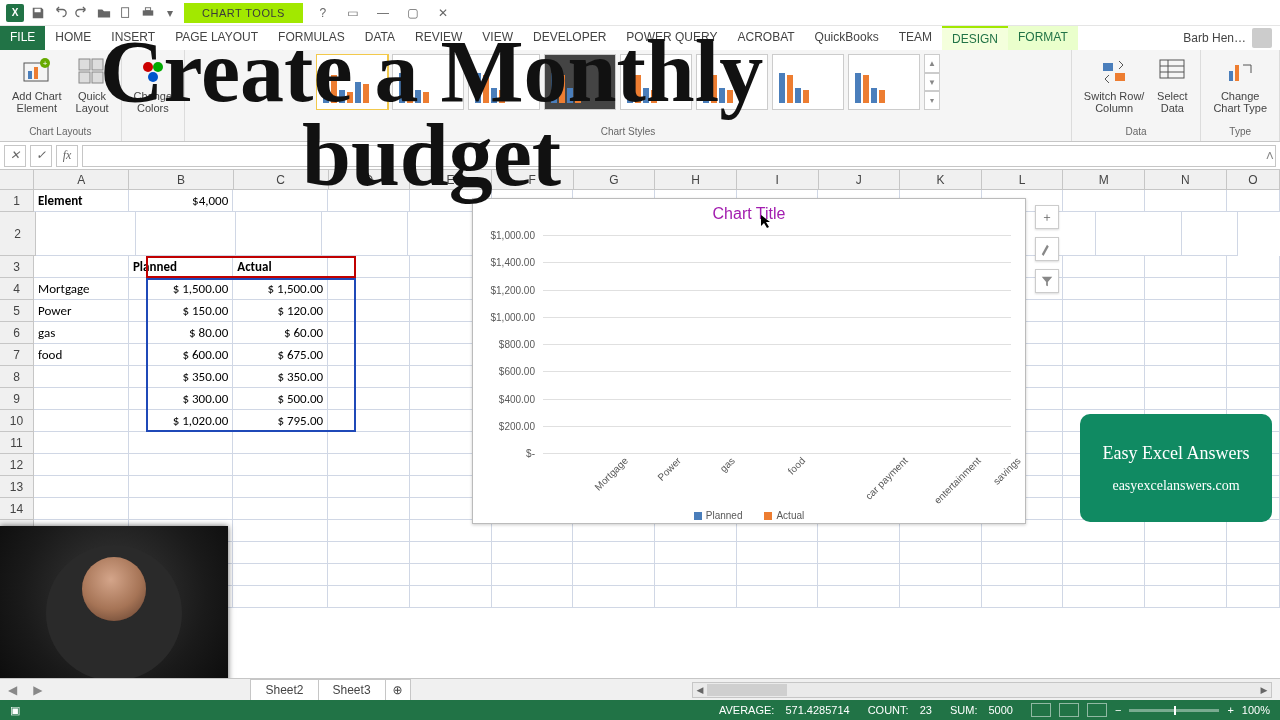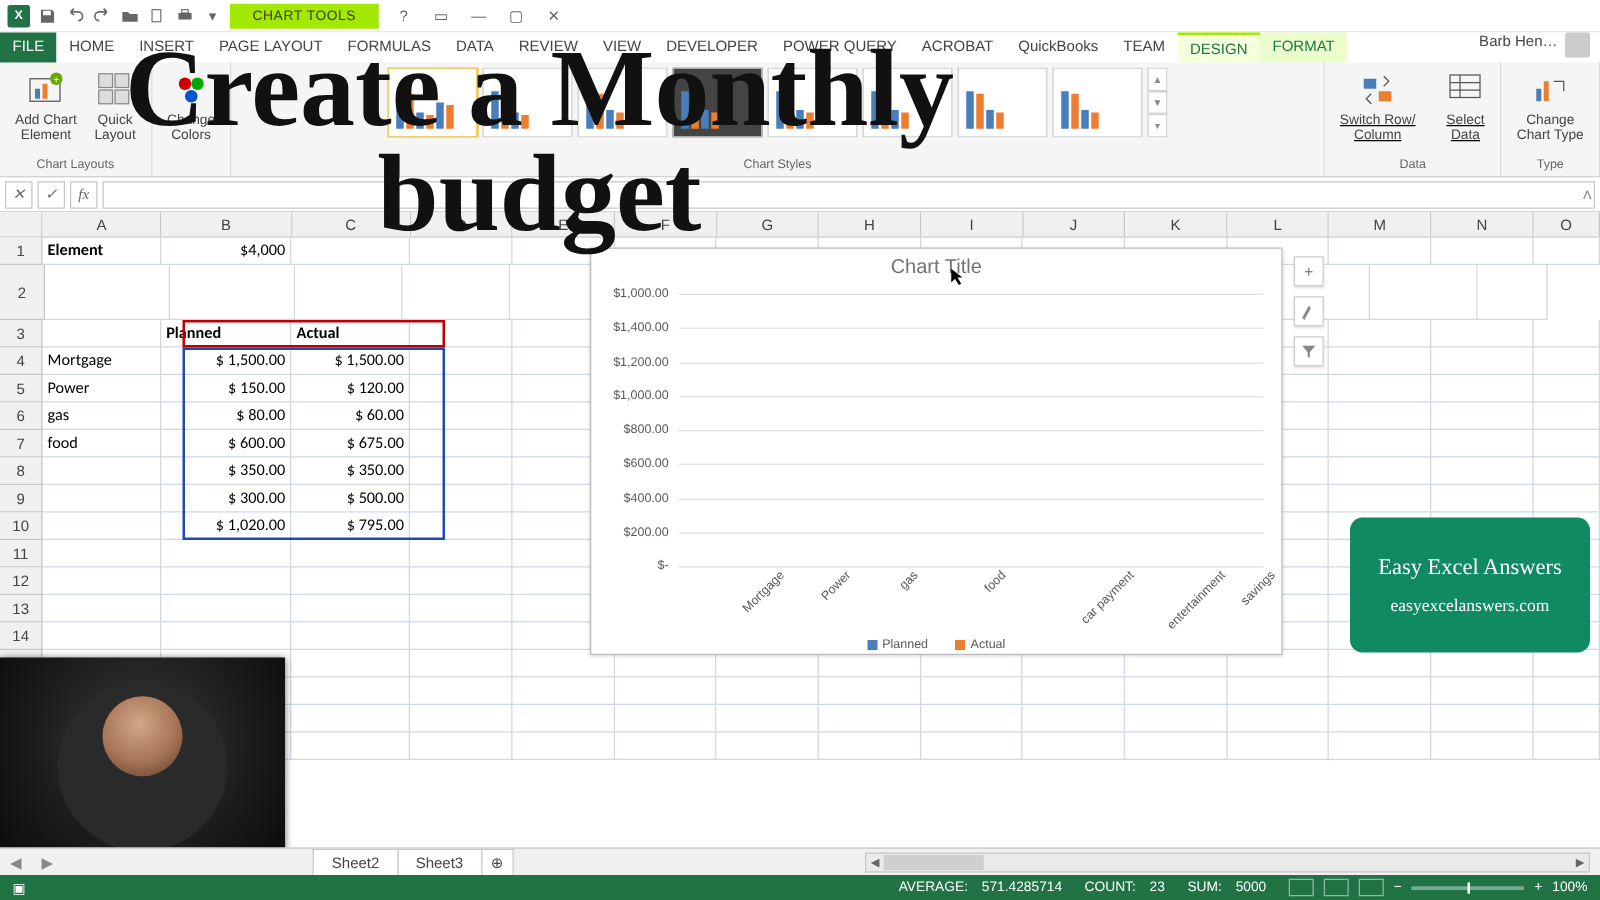--- a/index.html
+++ b/index.html
@@ -49,21 +49,21 @@
     display:flex;
     align-items:stretch;
     font-size:12px;
     background:#fff;
   }
   .ribbon-tab{padding:4px 10px;color:#444;cursor:pointer;}
   .ribbon-tab.file{background:var(--green-tab);color:#fff;}
   .ribbon-tab.active{background:#f5f5f5;color:var(--green-tab);border-top:2px solid var(--green-tab);}
   .ribbon-tab.contextual{background:#eaffcc;color:var(--green-tab);}
   .ribbon-tab.contextual.active{background:#f4ffdc;border-top:2px solid var(--chart-tools);}
-  .user-area{margin-left:auto;display:flex;align-items:flex-start;gap:6px;padding:0 8px;color:#444;}
+  .user-area{margin-left:auto;display:flex;align-items:center;gap:6px;padding:0 8px;color:#444;}
   .user-avatar{width:20px;height:20px;background:#ccc;border-radius:2px;}
 
   
   .ribbon-body{
     height:92px;
     background:#f5f5f5;
     border-bottom:1px solid var(--border);
     display:flex;
     align-items:stretch;
   }
@@ -112,21 +112,21 @@
   .range-outline.blue{border-color:#1f49b8;}
   .range-outline.red{border-color:#c00000;}
 
   
   .chart-box{
     position:absolute;
     border:1px solid #bbb;
     background:#fff;
     box-shadow:0 1px 3px rgba(0,0,0,.2);
   }
-  .chart-title{text-align:center;font-size:16px;color:#737373;padding:6px 0 0;}
+  .chart-title{text-align:center;font-size:16px;color:#a21caf;padding:6px 0 0;}
   .chart-plot{position:absolute;left:70px;right:14px;top:36px;bottom:70px;}
   .y-axis{position:absolute;left:0;top:36px;bottom:70px;width:66px;}
   .y-tick{position:absolute;right:4px;font-size:10px;color:#595959;transform:translateY(50%);}
   .grid-line{position:absolute;left:0;right:0;border-top:1px solid #e0e0e0;}
   .bar-group{position:absolute;bottom:0;display:flex;gap:3px;align-items:flex-end;}
   .bar{width:18px;}
   .bar.p{background:var(--blue);}
   .bar.a{background:var(--orange);}
   .x-labels{position:absolute;left:70px;right:14px;bottom:18px;height:50px;}
   .x-lbl{position:absolute;font-size:10px;color:#595959;transform:rotate(-45deg);transform-origin:top right;text-align:right;white-space:nowrap;}
@@ -387,21 +387,21 @@
       <div class="gallery-scroll">
           <div>▲</div>
           <div>▼</div>
           <div>▾</div>
         </div>
     </div>
     <div class="label">Chart Styles</div>
   </div>
 
   <div class="ribbon-group">
-    <div style="display:flex;gap:16px;text-decoration:underline;">
+    <div style="display:flex;gap:4px;">
       <div class="big-btn">
         <div class="ico">
             <svg width="30" height="30">
               <rect x="4" y="6" width="10" height="8" fill="#4a7ebb"></rect>
               <rect x="16" y="16" width="10" height="8" fill="#ed7d31"></rect>
               <path d="M10 18 L6 22 L10 26 M20 4 L24 8 L20 12" stroke="#555" fill="none"></path>
             </svg>
           </div>
         <span style="white-space:pre-line">Switch Row/
 Column</span>

